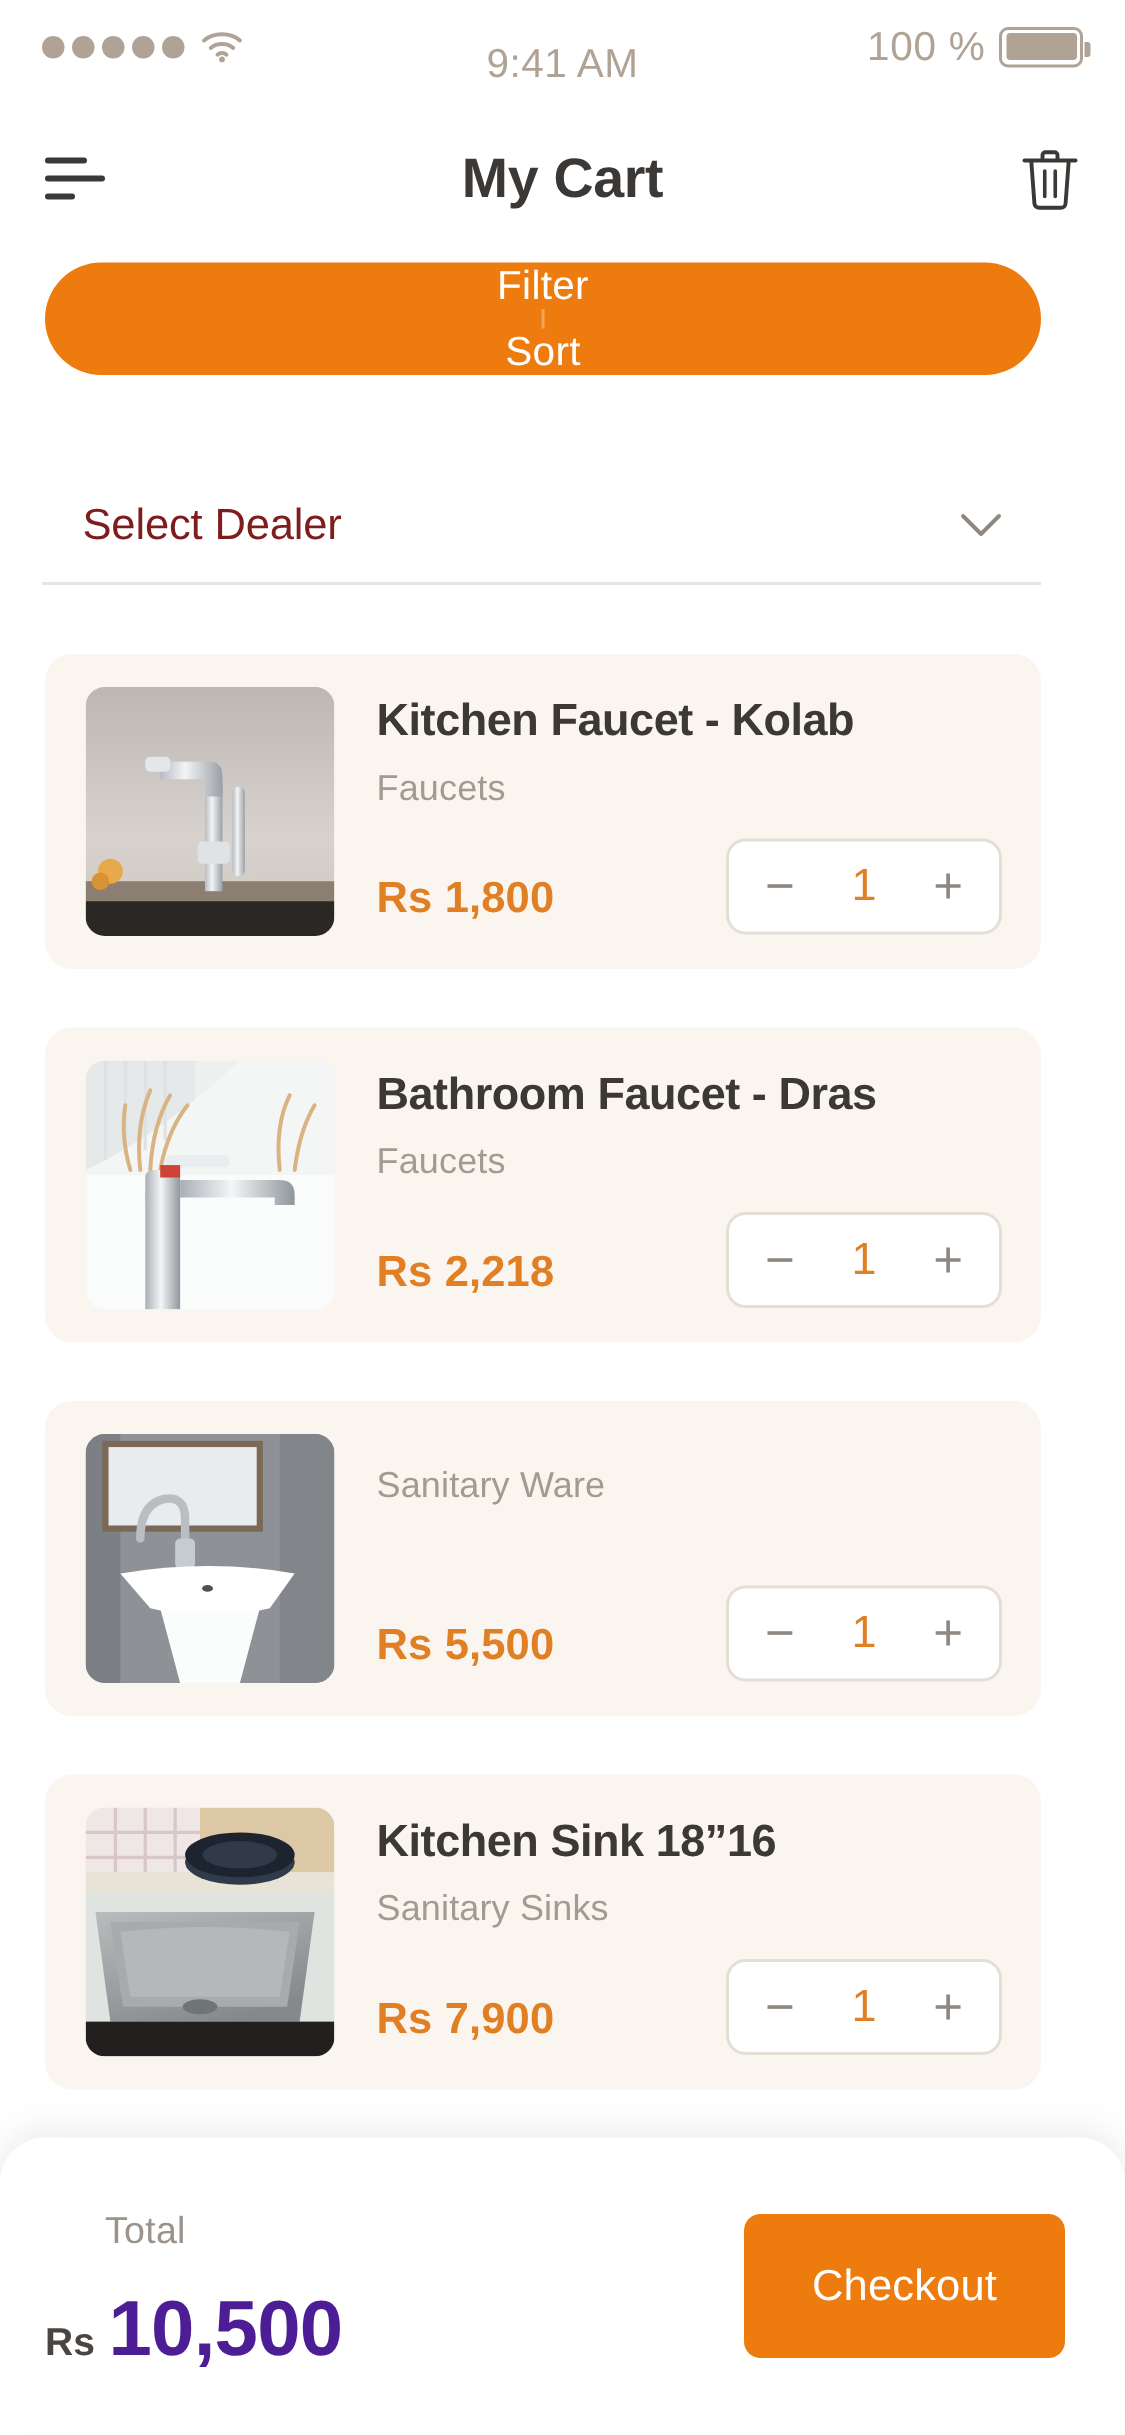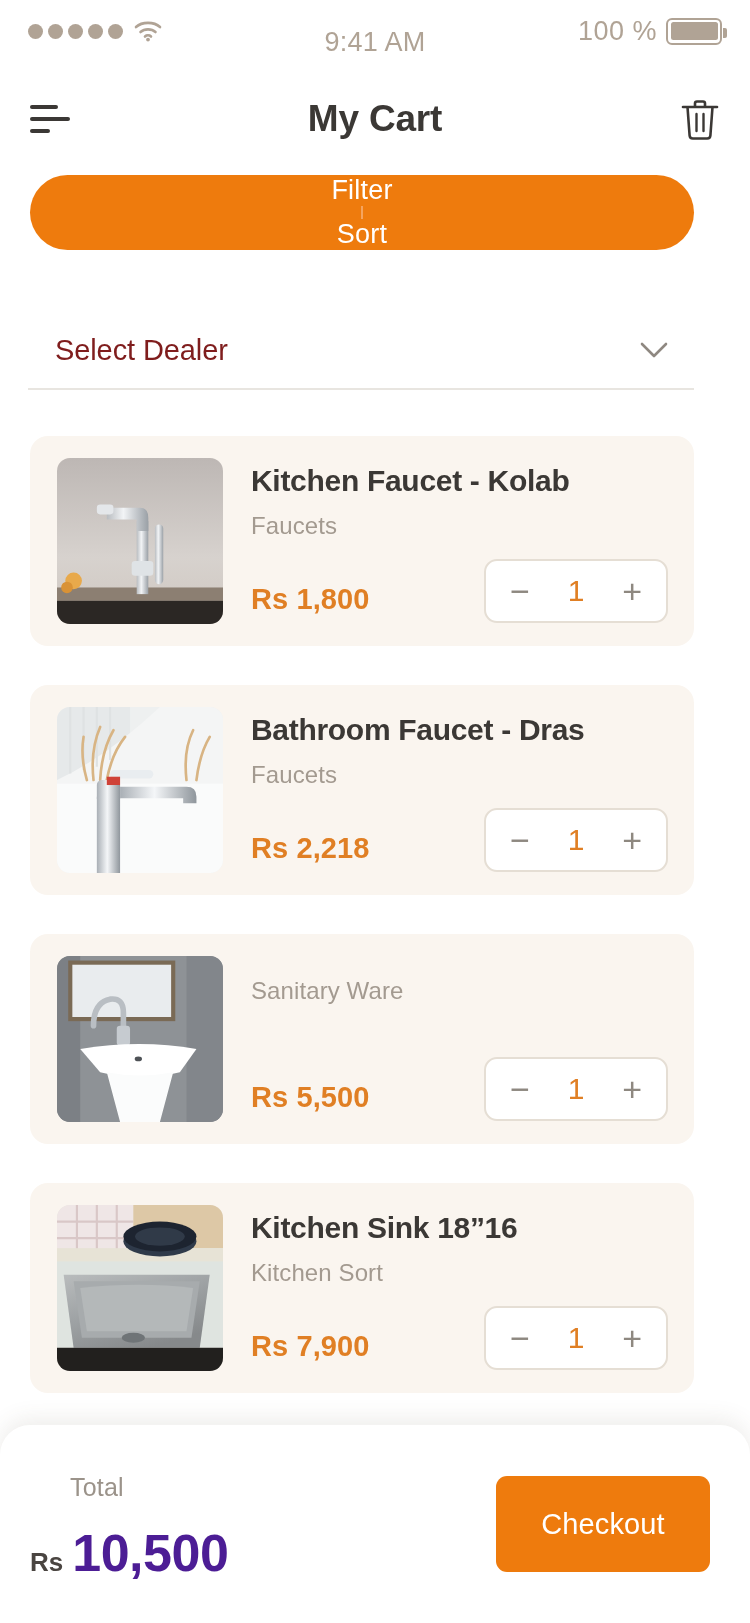--- a/index.html
+++ b/index.html
@@ -488,21 +488,21 @@
           <rect x="0" y="34" width="100" height="52" fill="#dfe4e0"></rect>
           <path d="M4 42 H92 L86 86 H10 Z" fill="url(#ks-steel)"></path>
           <path d="M10 46 H86 L81 80 H15 Z" fill="#a7abad"></path>
           <path d="M14 50 Q50 46 82 50 L78 76 H18 Z" fill="#b4b8b9"></path>
           <ellipse cx="46" cy="80" rx="7" ry="3" fill="#6f7477"></ellipse>
           <rect x="0" y="86" width="100" height="14" fill="#22201e"></rect>
         </svg>
       </div>
       <div class="card-info">
         <div class="item-title">Kitchen Sink 18”16</div>
-        <div class="item-category">Kitchen Sort</div>
+        <div class="item-category">Sanitary Sinks</div>
         <div class="item-price">Rs 7,900</div>
         <div class="stepper">
           <span class="step-btn">−</span>
           <span class="step-qty">1</span>
           <span class="step-btn">+</span>
         </div>
       </div>
     </div>
 
   </div>

